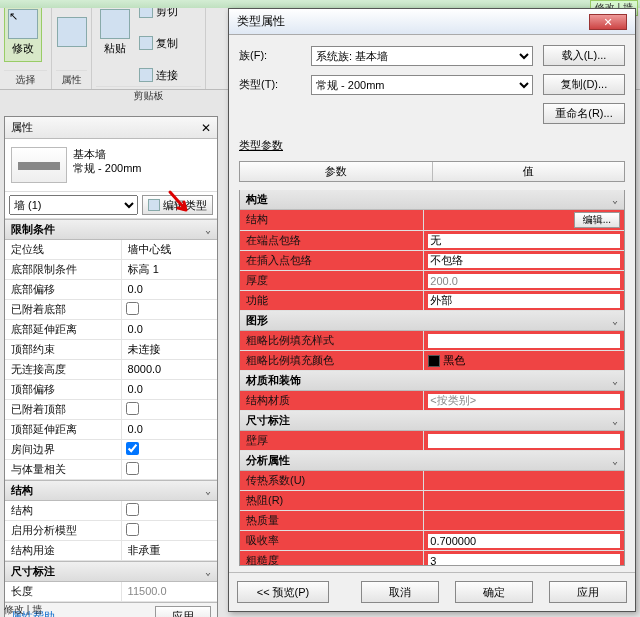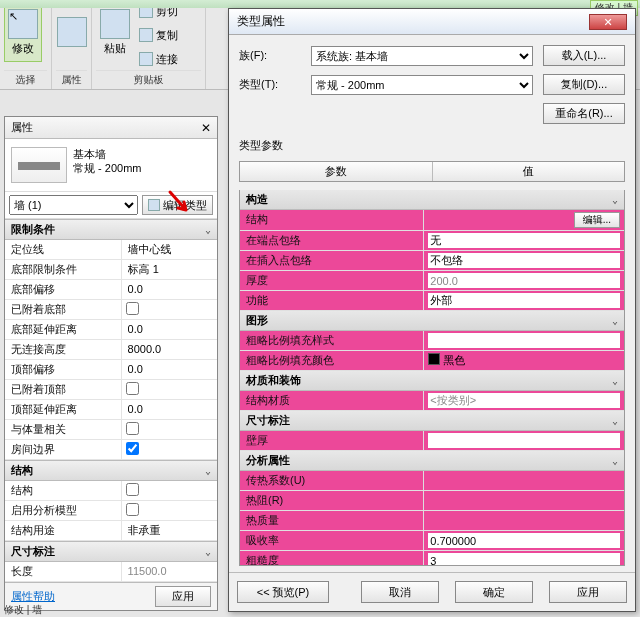--- a/index.html
+++ b/index.html
@@ -7,21 +7,21 @@
   
   
   .ribbon { background: #e8e8e8; height: 90px; border-bottom: 1px solid #bbb; display: flex; }
   .ribbon-group { border-right: 1px solid #ccc; padding: 2px 4px 0 4px; display: flex; flex-direction: column; }
   .ribbon-group-body { display: flex; flex: 1; align-items: flex-start; gap: 2px; }
   .ribbon-group-label { text-align: center; font-size: 10px; color: #333; padding: 2px 0; border-top: 1px solid #ddd; margin-top: 2px; }
   .rbtn-big { width: 38px; height: 60px; display: flex; flex-direction: column; align-items: center; justify-content: center; border: 1px solid transparent; gap: 2px; }
   .rbtn-big .ic { width: 30px; height: 30px; background: #d0e0f0; border: 1px solid #8aa; }
   .rbtn-small { display: flex; align-items: center; gap: 3px; height: 18px; padding: 0 3px; }
   .rbtn-small .ic { width: 14px; height: 14px; background: #d0e0f0; border: 1px solid #8aa; }
-  .rcol { display: flex; flex-direction: column; gap: 6px; }
+  .rcol { display: flex; flex-direction: column; gap: 14px; }
   .highlight { background: #d8e8c8; border: 1px solid #9c6; }
   
   
   .tabbar { position: absolute; top: -2px; left: 0; right: 0; height: 10px; background: linear-gradient(#d8f0d8,#c0e0c0); }
   .tab-modify { position: absolute; top: 0; right: 2px; background: #d8f8d0; border: 1px solid #9c6; font-size: 10px; padding: 0 4px; color: #333; }
 
   
   .props-palette { position: absolute; left: 4px; top: 116px; width: 214px; border: 1px solid #888; background: #fff; }
   .props-title { background: linear-gradient(#f8f8f8,#e8e8e8); padding: 3px 6px; border-bottom: 1px solid #bbb; display: flex; justify-content: space-between; align-items: center; }
   .props-title .close { font-size: 12px; }
@@ -54,29 +54,29 @@
   .dlg-title { background: linear-gradient(#fff,#dfe8f4); padding: 4px 8px; border-bottom: 1px solid #aaa; display: flex; justify-content: space-between; align-items: center; }
   .dlg-title .t { font-size: 12px; }
   .dlg-title .x { width: 38px; height: 16px; background: linear-gradient(#e99,#c44); color: #fff; text-align: center; line-height: 14px; border: 1px solid #933; font-size: 11px; }
   .dlg-body { padding: 10px 10px 6px 10px; flex: 1; display: flex; flex-direction: column; gap: 8px; overflow: hidden; }
   .dlg-row { display: flex; align-items: center; gap: 10px; }
   .dlg-row .lbl { width: 62px; }
   .dlg-row select { flex: 1; height: 20px; font-size: 11px; border: 1px solid #888; background: #fff; }
   .dlg-row .sidebtn { width: 82px; height: 21px; background: linear-gradient(#fdfdfd,#e4e4e4); border: 1px solid #888; font-size: 11px; }
   .dlg-row .spacer { flex: 1; }
   
-  .type-params-label { margin-top: 6px; }
+  .type-params-label { margin-top: 6px; text-decoration: underline; }
   .tp-head { display: flex; border: 1px solid #999; background: linear-gradient(#fdfdfd,#e8e8e8); }
   .tp-head .c { flex:1; text-align: center; padding: 2px; border-right: 1px solid #bbb; }
   .tp-head .c:last-child { border-right: none; }
-  .tp-body { border: 1px solid #999; border-top: none; flex: 1; overflow-y: auto; background: #ec4899; }
+  .tp-body { border: 1px solid #999; border-top: none; flex: 1; overflow-y: auto; background: #ef4444; }
   .tp-group { background: linear-gradient(#e8e8e8,#d8d8d8); border-bottom: 1px solid #bbb; padding: 2px 6px; font-weight: bold; display:flex; justify-content:space-between; align-items:center; color:#000; }
   .tp-row { display: flex; border-bottom: 1px solid #e0e0e0; }
   .tp-row .k { width: 48%; padding: 2px 6px; border-right: 1px solid #ddd; color:#111; }
-  .tp-row .v { width: 52%; padding: 2px 4px; display: flex; gap: 3px; }
+  .tp-row .v { width: 52%; padding: 2px 4px; display: flex; align-items: center; gap: 3px; }
   .tp-row .v input[type=text]{ width:100%; border:none; font-size:11px; }
   .gray { color: #888; }
   .swatch { width: 12px; height: 12px; background: #000; border: 1px solid #555; }
   .editbtn-small { margin-left: auto; border: 1px solid #999; background: linear-gradient(#fff,#e4e4e4); font-size: 10px; padding: 0px 8px; height: 16px; }
   
   .dlg-footer { display: flex; justify-content: flex-end; gap: 16px; padding: 8px; border-top: 1px solid #bbb; }
   .dlg-footer button { width: 78px; height: 22px; background: linear-gradient(#fdfdfd,#e4e4e4); border: 1px solid #888; font-size: 11px; }
   .dlg-footer .preview { margin-right: auto; width: 92px; }
   .expander { font-family: monospace; font-size: 10px; color:#555; }
   .bottom-status { position:absolute; left:4px; bottom:0; font-size:10px; color:#333; }
@@ -168,42 +168,46 @@
       </div>
     <div class="param-row">
         <div class="k">已附着底部</div>
         <div class="v"><input type="checkbox" style=""></div>
       </div>
     <div class="param-row">
         <div class="k">底部延伸距离</div>
         <div class="v"><input type="text" value="0.0" style=""></div>
       </div>
     <div class="param-row">
+        <div class="k">顶部约束</div>
+        <div class="v"><input type="text" value="未连接" style=""></div>
+      </div>
+    <div class="param-row">
         <div class="k">无连接高度</div>
         <div class="v"><input type="text" value="8000.0" style=""></div>
       </div>
     <div class="param-row">
         <div class="k">顶部偏移</div>
         <div class="v"><input type="text" value="0.0" style=""></div>
       </div>
     <div class="param-row">
         <div class="k">已附着顶部</div>
         <div class="v"><input type="checkbox" style=""></div>
       </div>
     <div class="param-row">
         <div class="k">顶部延伸距离</div>
         <div class="v"><input type="text" value="0.0" style=""></div>
       </div>
     <div class="param-row">
-        <div class="k">与体量相关</div>
-        <div class="v"><input type="checkbox" style=""></div>
-      </div>
-    <div class="param-row">
         <div class="k">房间边界</div>
         <div class="v"><input type="checkbox" checked="" style=""></div>
+      </div>
+    <div class="param-row">
+        <div class="k">与体量相关</div>
+        <div class="v"><input type="checkbox" style=""></div>
       </div>
     <div class="param-group-h">
         <span>结构</span>
         <span class="expander">⌄</span>
       </div>
     <div class="param-row">
         <div class="k">结构</div>
         <div class="v"><input type="checkbox" style=""></div>
       </div>
     <div class="param-row">

